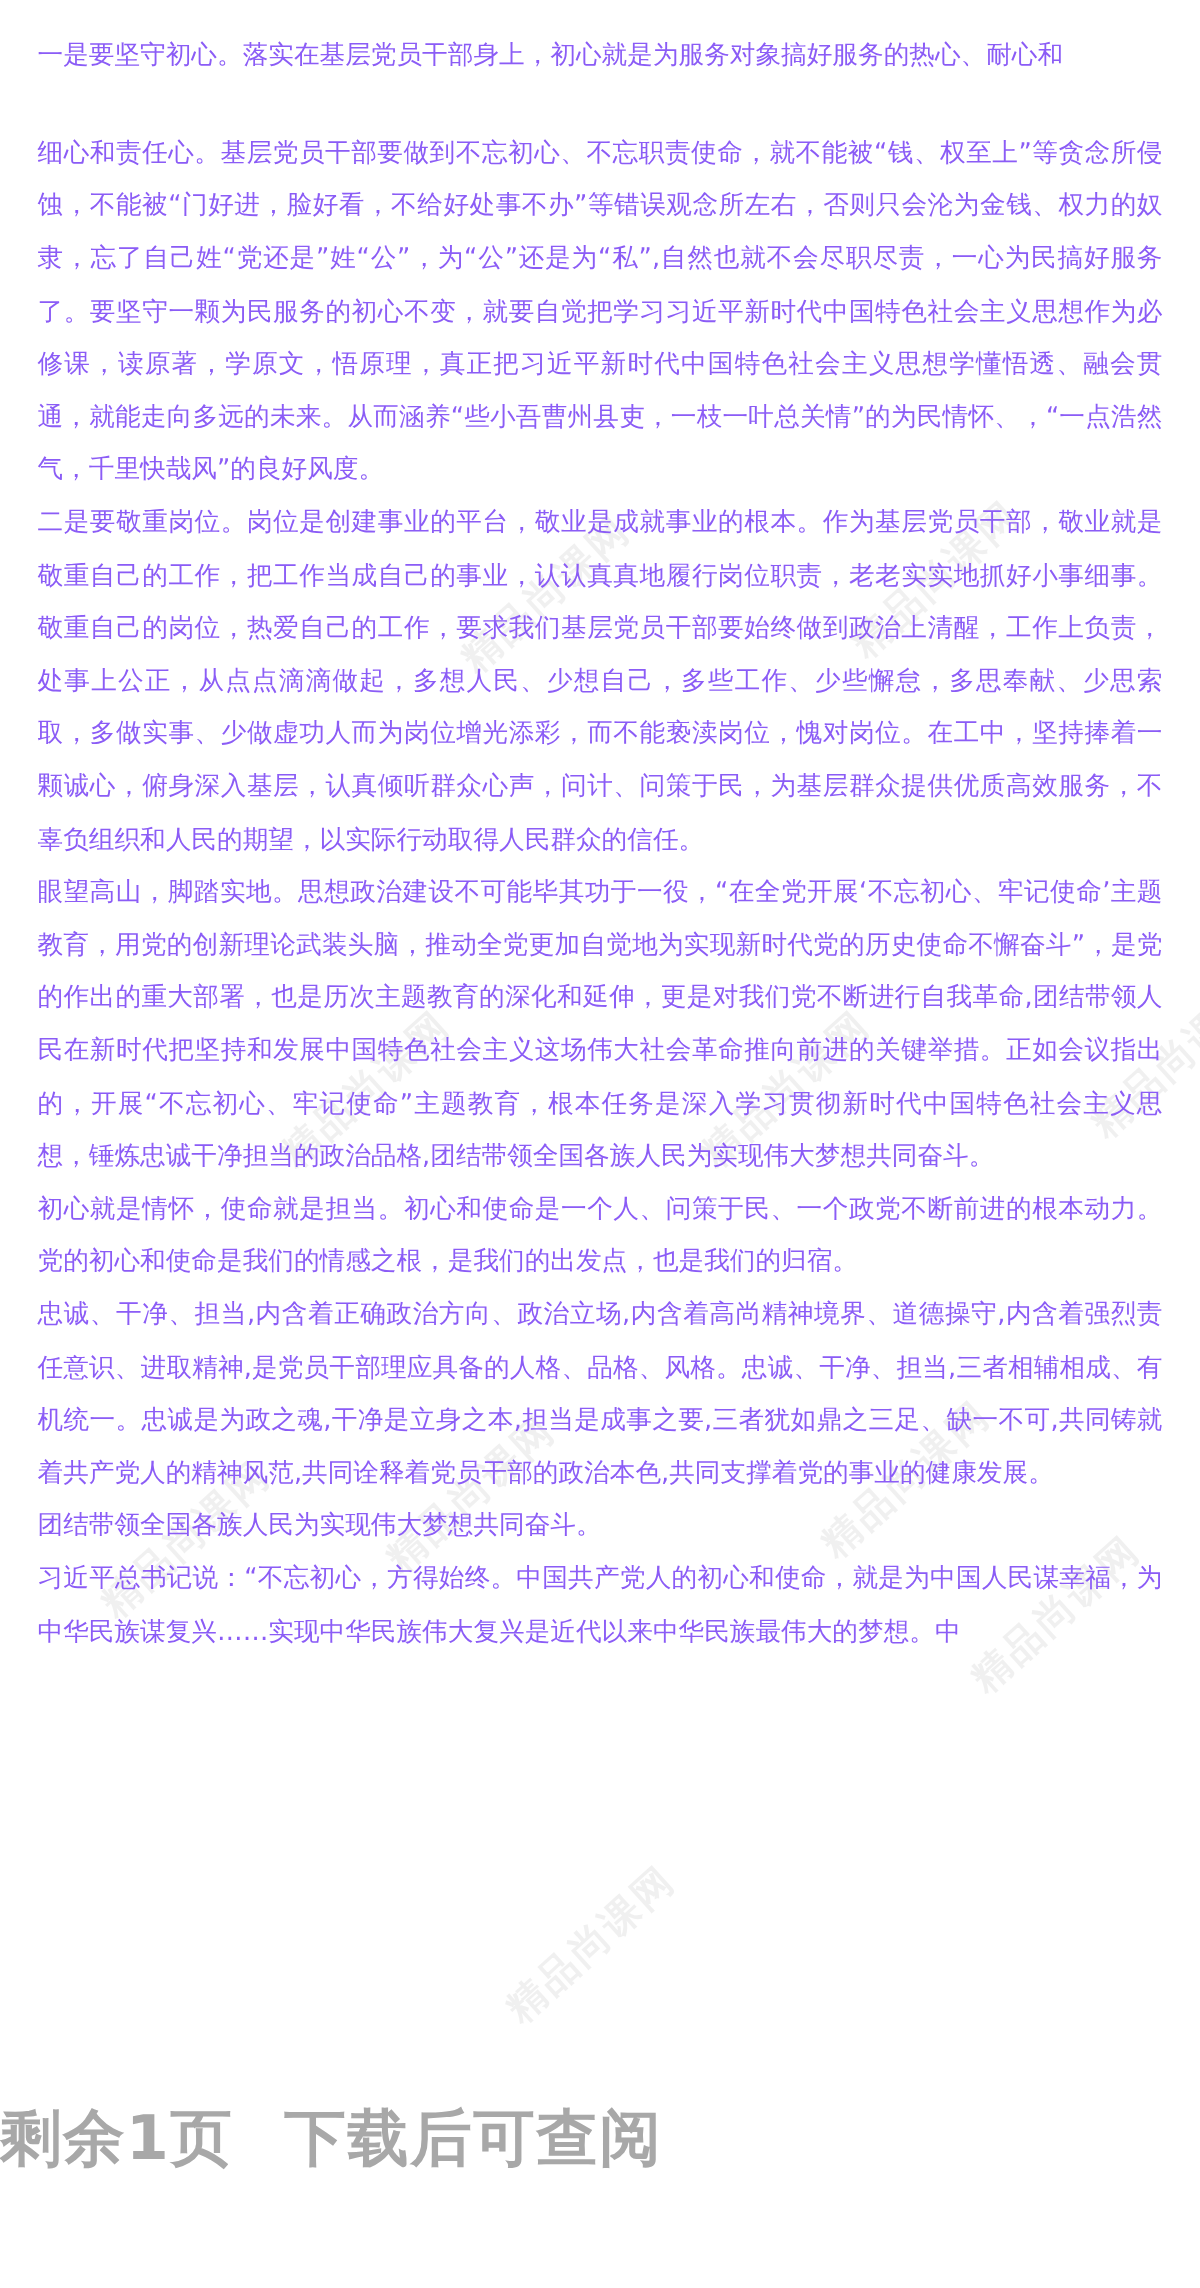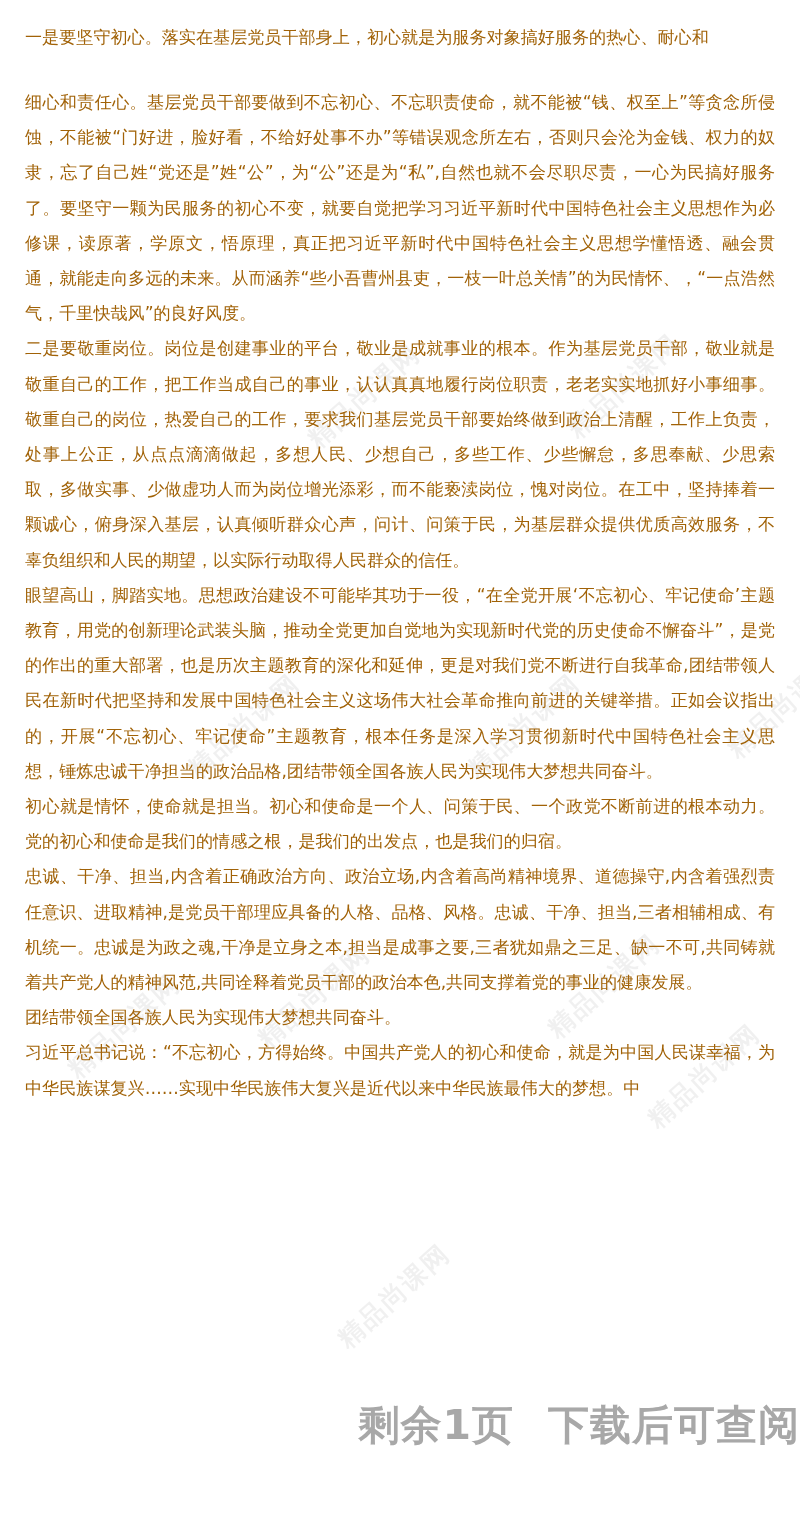--- a/index.html
+++ b/index.html
@@ -46,21 +46,21 @@
     left: 0;
     top: 0;
     width: 800px;
     z-index: 2;
   }
   .para {
     margin: 0;
     padding: 0 25px;
     font-size: 17.1px;
     line-height: 35.2px;
-    color: #a16207;
+    color: #8b5cf6;
     text-align: justify;
     text-justify: inter-character;
     word-break: break-all;
     font-weight: 400;
   }
   
   #clipped-top {
     position: absolute;
     left: 0;
     top: -26px;
@@ -71,21 +71,21 @@
 
   #intro-block { position: absolute; top: 20px; left: 0; width: 800px; }
   #main-block  { position: absolute; top: 85px; left: 0; width: 800px; }
 
   
   #footer-notice {
     position: absolute;
     left: 0;
     top: 1398px;
     width: 800px;
-    text-align: right;
+    text-align: left;
     z-index: 3;
   }
   #footer-notice .notice-text {
     display: inline-block;
     color: #a8a8a8;
     font-size: 41px;
     font-weight: 700;
     letter-spacing: 1px;
     font-family: "DejaVu Sans", "Liberation Sans", sans-serif;
   }

